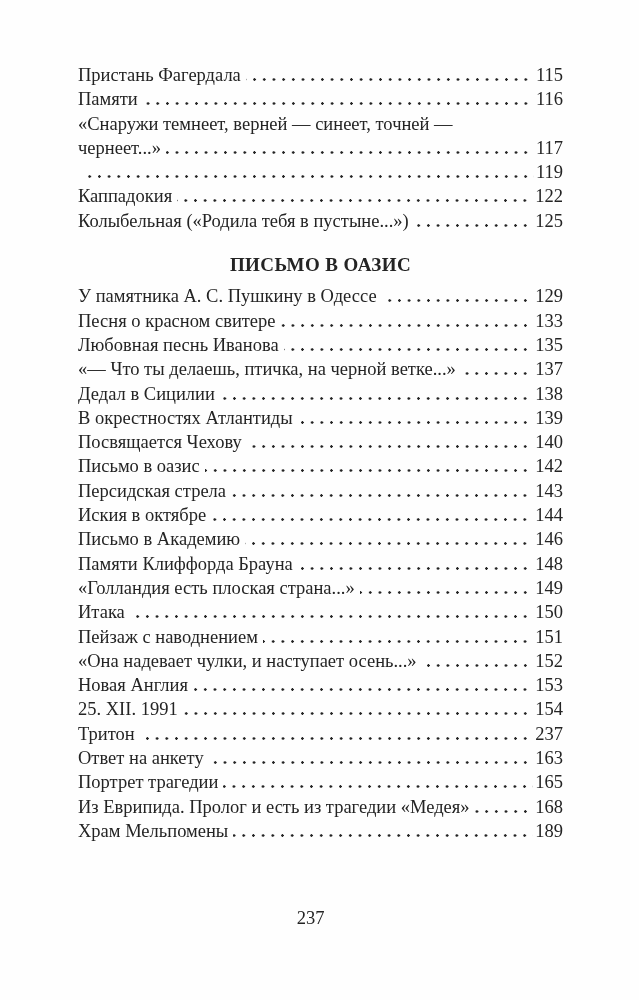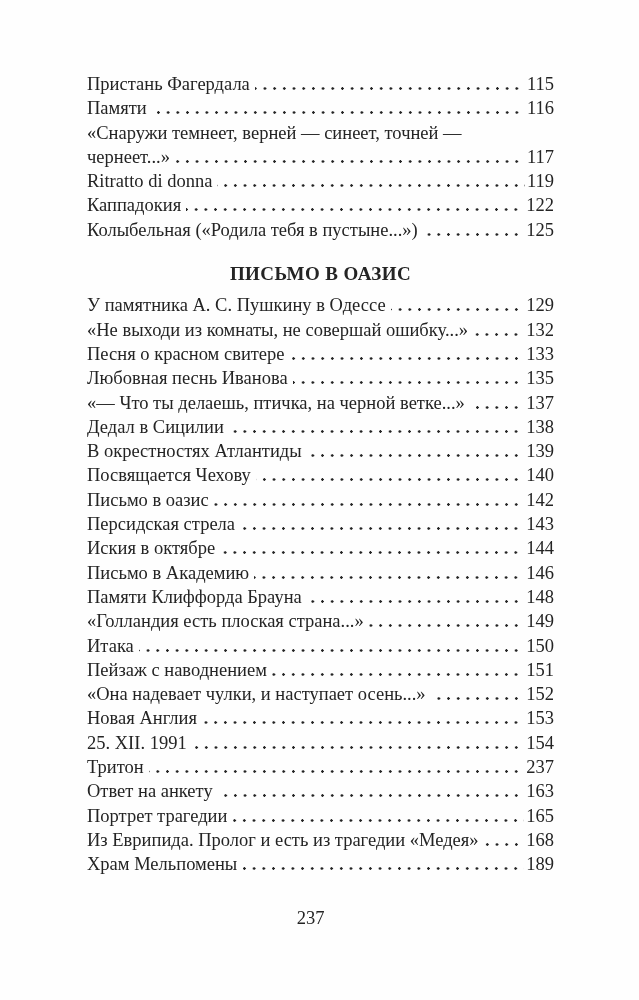--- a/index.html
+++ b/index.html
@@ -14,21 +14,21 @@
     height: 1000px;
     box-sizing: border-box;
     background: #fefefe;
     color: #242424;
     font-family: "Liberation Serif", "DejaVu Serif", serif;
     font-size: 18.5px;
     line-height: 24.3px;
     padding: 63px 76px 0 78px;
     overflow: hidden;
   }
-  .toc-section { margin: 9px; }
+  .toc-section { margin: 0; }
   .section-heading {
     margin: 20px 0 7px 0;
     padding: 0;
     font-size: 19px;
     font-weight: bold;
     text-align: center;
     letter-spacing: 0.4px;
     line-height: 24.3px;
   }
   .toc-row {
@@ -88,21 +88,20 @@
 
   </div>
 
   <div class="toc-row">
     <span class="toc-title">чернеет...»</span>
     <span class="leader"></span>
     <span class="toc-page">117</span>
   </div>
 
   <div class="toc-row">
-    <span class="toc-title">Ritratto di donna</span>
     <span class="leader"></span>
     <span class="toc-page">119</span>
   </div>
 
   <div class="toc-row">
     <span class="toc-title">Каппадокия</span>
     <span class="leader"></span>
     <span class="toc-page">122</span>
   </div>
 
@@ -116,25 +115,20 @@
 
   <section class="toc-section">
     <h2 class="section-heading">ПИСЬМО В ОАЗИС</h2>
     <div class="entries">
   <div class="toc-row">
     <span class="toc-title">У памятника А. С. Пушкину в Одессе</span>
     <span class="leader"></span>
     <span class="toc-page">129</span>
   </div>
 
-  <div class="toc-row">
-    <span class="toc-title">«Не выходи из комнаты, не совершай ошибку...»</span>
-    <span class="leader"></span>
-    <span class="toc-page">132</span>
-  </div>
 
   <div class="toc-row">
     <span class="toc-title">Песня о красном свитере</span>
     <span class="leader"></span>
     <span class="toc-page">133</span>
   </div>
 
   <div class="toc-row">
     <span class="toc-title">Любовная песнь Иванова</span>
     <span class="leader"></span>

